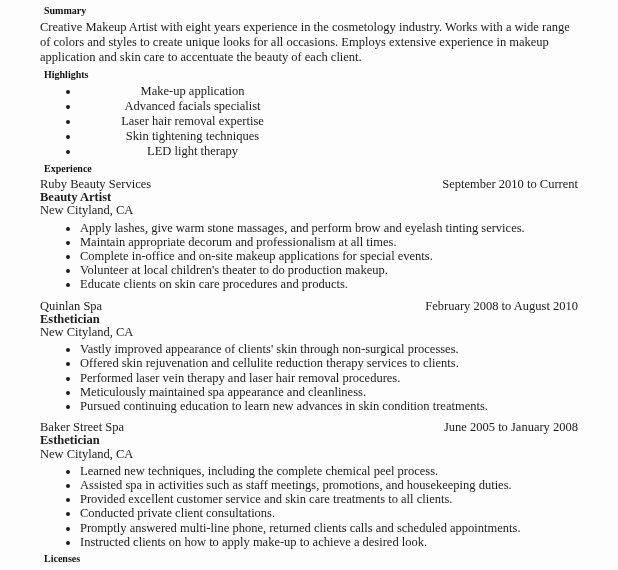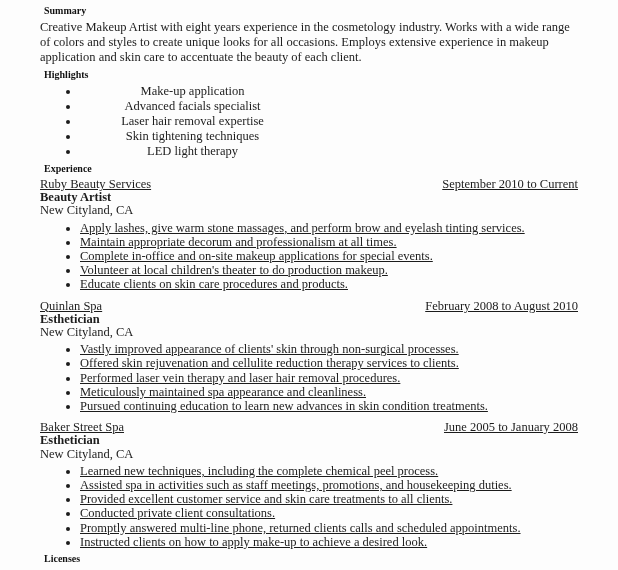--- a/index.html
+++ b/index.html
@@ -40,26 +40,25 @@
   ul.bullet-list li { line-height: 15px; }
   .hl-left { flex: 0 0 265px; box-sizing: border-box; }
   .hl-right { flex: 1 1 auto; box-sizing: border-box; }
   .experience-heading { margin-top: 4px; }
   .job { margin-top: 8px; }
   .job.first { margin-top: 1px; }
   .job-header {
     display: flex;
     justify-content: space-between;
     line-height: 13.2px;
-    text-decoration: underline;
   }
   .job-dates { text-align: center; white-space: nowrap; }
   .job-title { font-weight: bold; line-height: 13.2px; }
   .job-location { line-height: 13.2px; }
-  .job ul.bullet-list { margin-top: 3px; text-decoration: underline; }
+  .job ul.bullet-list { margin-top: 3px; }
   .job ul.bullet-list li { line-height: 14.2px; }
   .licenses-heading { margin-top: 4px; }
 </style>
 </head>
 <body>
 
 <div class="page">
 
   <h2 class="section-heading">Summary</h2>
   <p class="summary-text">Creative Makeup Artist with eight years experience in the cosmetology industry. Works with a wide range of colors and styles to create unique looks for all occasions. Employs extensive experience in makeup application and skin care to accentuate the beauty of each client.</p>

